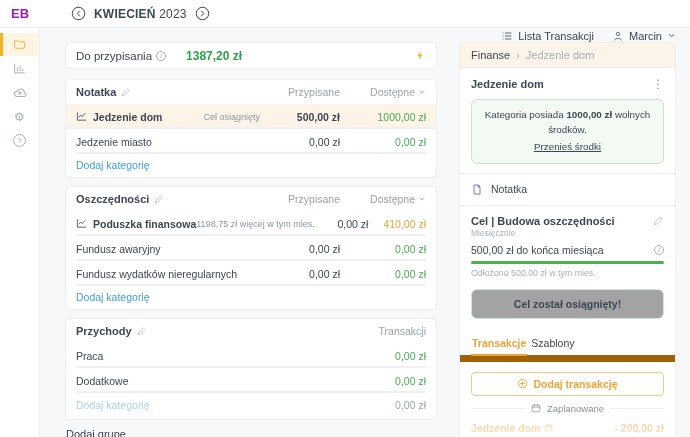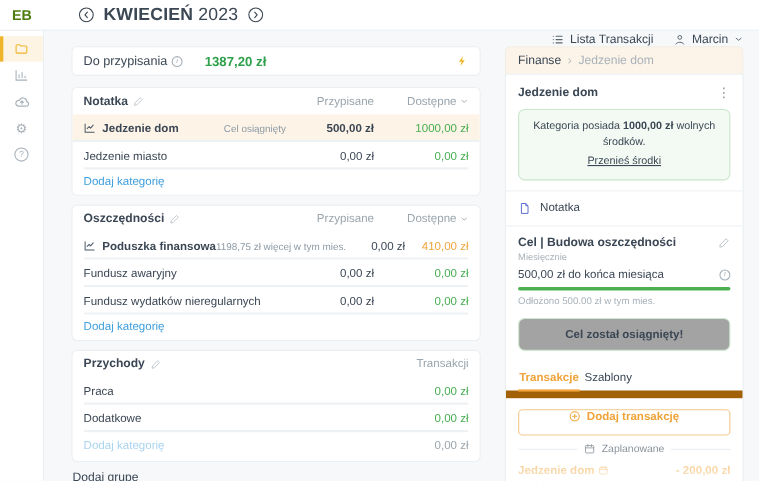--- a/index.html
+++ b/index.html
@@ -6,24 +6,24 @@
   html,body { width:690px; height:437px; overflow:hidden; }
   body {
     font-family:"Liberation Sans", sans-serif;
     font-size:11px; color:#3b4754; background:#f6f8fa;
   }
   svg { display:block; }
 
   
   .topbar { position:fixed; top:0; left:0; right:0; height:28px; background:#fff;
             border-bottom:1px solid #eceff2; display:flex; align-items:center; z-index:20; }
-  .logo { width:40px; text-align:center; color:#4d7c0f; font-weight:bold; font-size:13px; }
+  .logo { width:40px; text-align:center; color:#a21caf; font-weight:bold; font-size:13px; }
   .month-nav { display:flex; align-items:center; gap:8px; margin-left:31px; }
   .nav-circle { background:none; border:none; padding:0; cursor:pointer; color:#3b4754; }
-  .month-label { font-weight:700; font-size:16px; letter-spacing:.2px; }
+  .month-label { font-weight:700; font-size:12px; letter-spacing:.2px; }
   .month-label .year { font-weight:400; }
   .topbar-right { margin-left:auto; display:flex; align-items:center; gap:18px; padding-right:14px; }
   .top-link { display:flex; align-items:center; gap:5px; cursor:pointer; color:#3b4754;margin-top:44px; }
 
   
   .sidebar { position:fixed; top:28px; left:0; bottom:0; width:40px; background:#fff;
              border-right:1px solid #eceff2; padding-top:5px; z-index:10; }
   .side-item { height:23px; display:flex; align-items:center; justify-content:center;
                color:#a9b2ba; position:relative; cursor:pointer; margin-bottom:1px; }
   .side-item.active { background:#fdf4e3; color:#f0b429; }
@@ -102,21 +102,21 @@
   .goal-target-row .info-dot { margin-left:auto; }
   .goal-bar { height:3px; background:#4caf50; border-radius:2px; margin:5px 0 4px; }
   .goal-note { color:#a9b2ba; font-size:8.8px; }
   .achieved-box { margin:11px 0 12px; background:#a3a3a3; border:1px solid #cfe8cf;
                   border-radius:6px; height:30px; display:flex; align-items:center;
                   justify-content:center; font-weight:700; font-size:10.5px; cursor:default; }
   .tabs { display:flex; margin:0 -11px; border-bottom:7px solid #a16207; padding:0 11px; gap:3px; }
   .tab { padding:6px 1px 5px; font-size:10.5px; cursor:pointer; }
   .tab.active { color:#f0a338; font-weight:700; border-bottom:2px solid #f0a338; margin-bottom:-1px; }
   .add-tx-btn { margin:10px 0 7px; border:1px solid #f3c98a; border-radius:4px; height:24px;
-                display:flex; align-items:flex-start; justify-content:center; gap:5px; width:100%;
+                display:flex; align-items:center; justify-content:center; gap:5px; width:100%;
                 color:#f0a338; font-weight:700; font-size:10.5px; background:#fff; cursor:pointer;
                 font-family:"Liberation Sans", sans-serif; }
   .planned-divider { display:flex; align-items:center; gap:6px; color:#8a939b; font-size:9.5px; margin:6px 0 4px; }
   .planned-divider::before, .planned-divider::after { content:''; flex:1; border-top:1px solid #eceff2; }
   .planned-item { padding:4px 0 10px; opacity:.5; cursor:pointer;
                   -webkit-mask-image:linear-gradient(#000 10%, transparent 100%);
                   mask-image:linear-gradient(#000 10%, transparent 100%); }
   .pi-line1 { display:flex; align-items:center; color:#f0a338; font-weight:700; font-size:10.5px; gap:4px; }
   .pi-amount { margin-left:auto; }
   .pi-line2 { display:flex; font-size:9px; margin-top:2px; }

